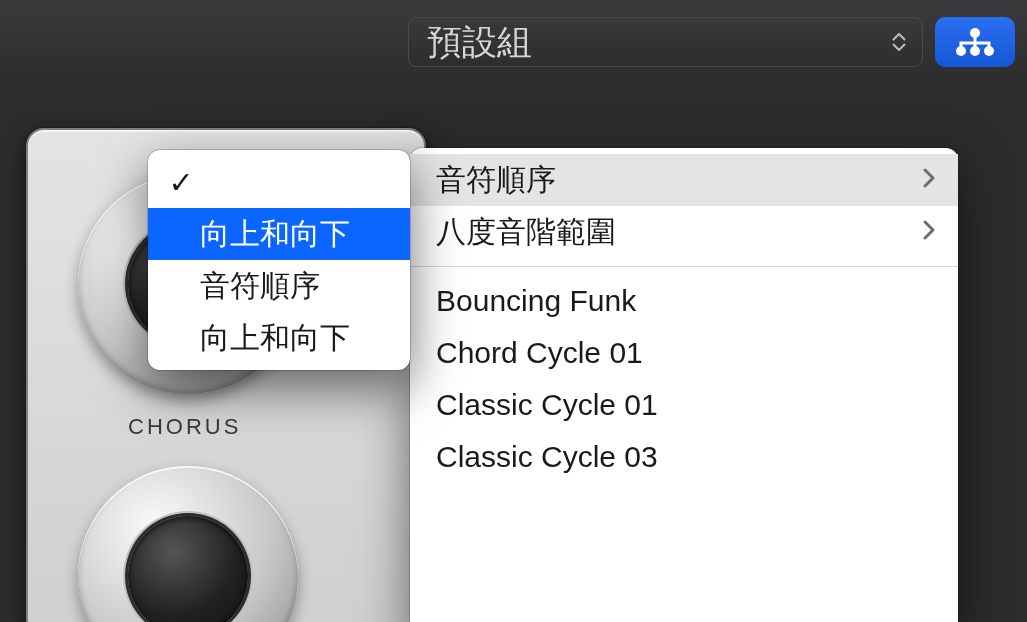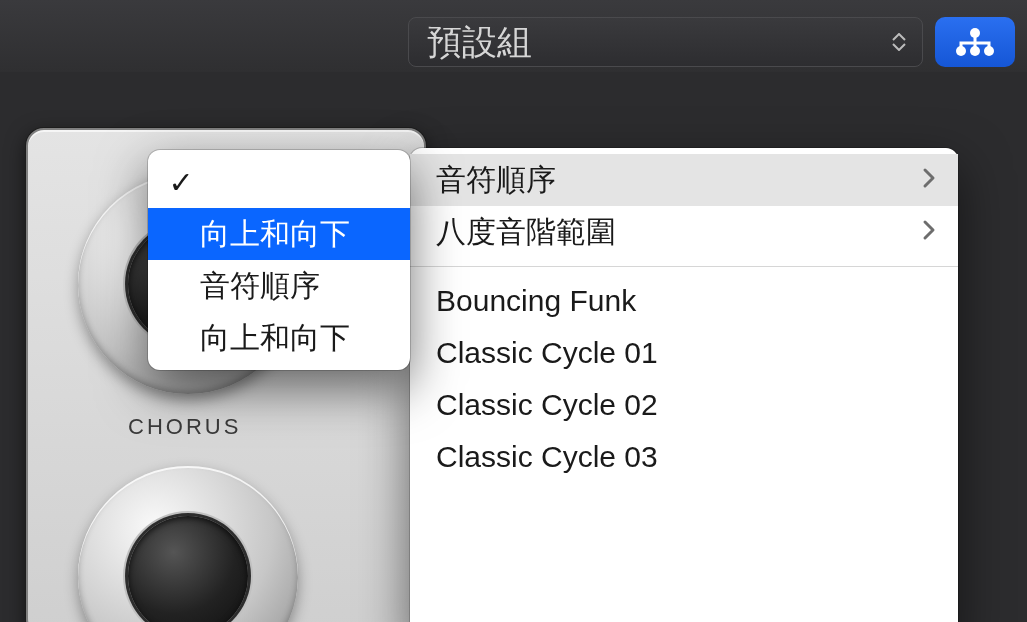--- a/index.html
+++ b/index.html
@@ -240,24 +240,24 @@
         <span>八度音階範圍</span>
         <span class="chevron"><svg width="14" height="24" viewBox="0 0 14 24">
             <path d="M3 4 L11 12 L3 20" fill="none" stroke="currentColor" stroke-width="3" stroke-linecap="round" stroke-linejoin="round"></path>
           </svg></span>
       </div>
       <div class="menu-sep"></div>
       <div class="menu-item">
         <span>Bouncing Funk</span>
       </div>
       <div class="menu-item">
+        <span>Chord Cycle 01</span>
+      </div>
+      <div class="menu-item">
         <span>Classic Cycle 01</span>
-      </div>
-      <div class="menu-item">
-        <span>Classic Cycle 02</span>
       </div>
       <div class="menu-item">
         <span>Classic Cycle 03</span>
       </div>
     </div>
 
   <div class="menu menu-left" id="menu-left">
       <div class="menu-item">
         <span class="check-slot">✓</span>
       </div>

